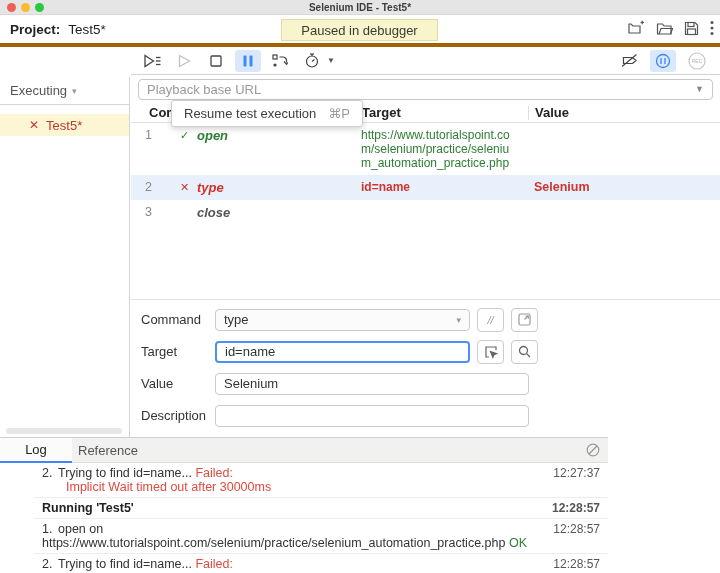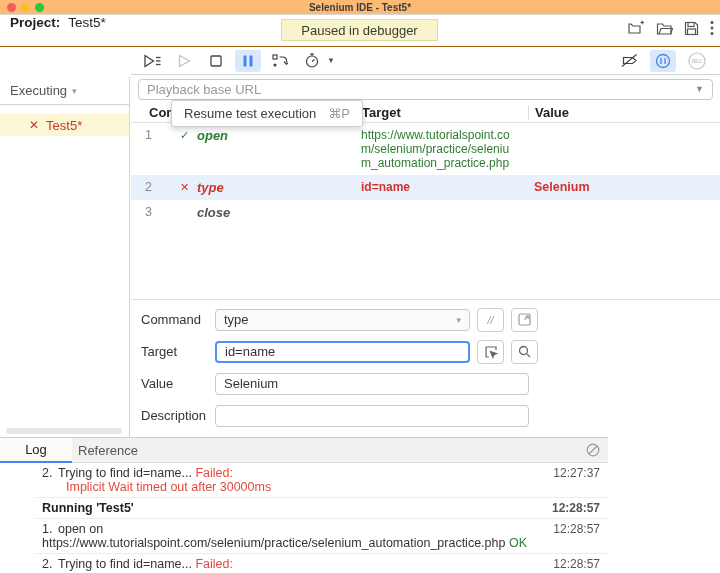--- a/index.html
+++ b/index.html
@@ -4,29 +4,29 @@
 <style>
   * { margin:0; padding:0; box-sizing:border-box; }
   html,body { width:720px; height:573px; }
   body {
     position:relative; overflow:hidden; background:#fff;
     font-family:"Liberation Sans","DejaVu Sans",sans-serif;
     font-size:13px; color:#333;
   }
   
   .titlebar { position:absolute; top:0; left:0; width:720px; height:15px;
-    background:#fdba74; border-bottom:1px solid #d9d9d7; display:flex; align-items:center; }
+    background:#e5e5e5; border-bottom:1px solid #d9d9d7; display:flex; align-items:center; }
   .lights { display:flex; gap:5px; margin-left:7px; }
   .light { width:9px; height:9px; border-radius:50%; }
   .light.red { background:#f35f57; } .light.yellow { background:#fdbc2e; } .light.green { background:#2ac83e; }
   .win-title { position:absolute; left:0; right:0; text-align:center;
     font-size:10px; font-weight:700; color:#3c3c3c; }
   
   .project-row { position:absolute; top:15px; left:0; width:720px; height:32px;
-    background:#fff; border-bottom:1px solid #a16207; display:flex; }
+    background:#fff; border-bottom:4px solid #a16207; display:flex; align-items:center; }
   .project-label { font-weight:700; font-size:13.5px; margin-left:10px; color:#222; }
   .project-name { margin-left:8px; font-size:13.5px; color:#222; }
   .debug-badge { position:absolute; left:281px; top:4px; width:157px; height:22px;
     background:#f8f4cc; border:1px solid #e3dba4; display:flex; align-items:center;
     justify-content:center; color:#3b3b33; font-size:13px; }
   .header-actions { position:absolute; right:6px; top:5px; display:flex; align-items:center; gap:11px; }
   .hbtn { background:none; border:none; cursor:pointer; display:flex; align-items:center; padding:0; }
   
   .sidebar { position:absolute; top:47px; left:0; width:130px; height:390px;
     border-right:1px solid #d4d4d4; background:#fff;margin-top:30px; }

